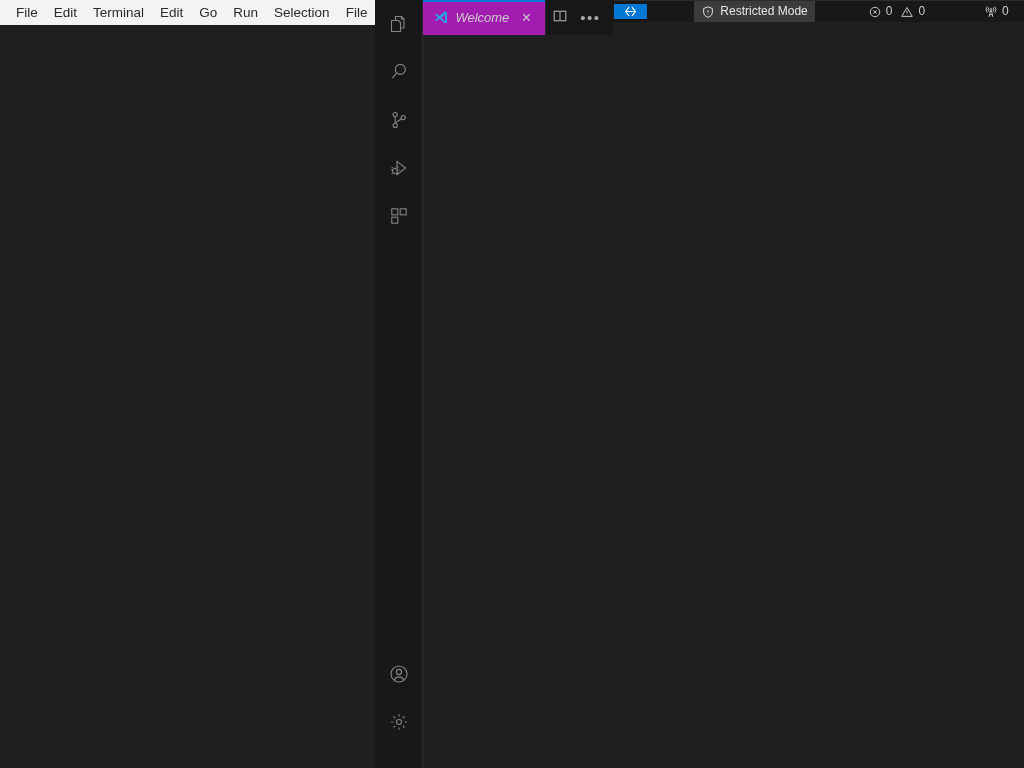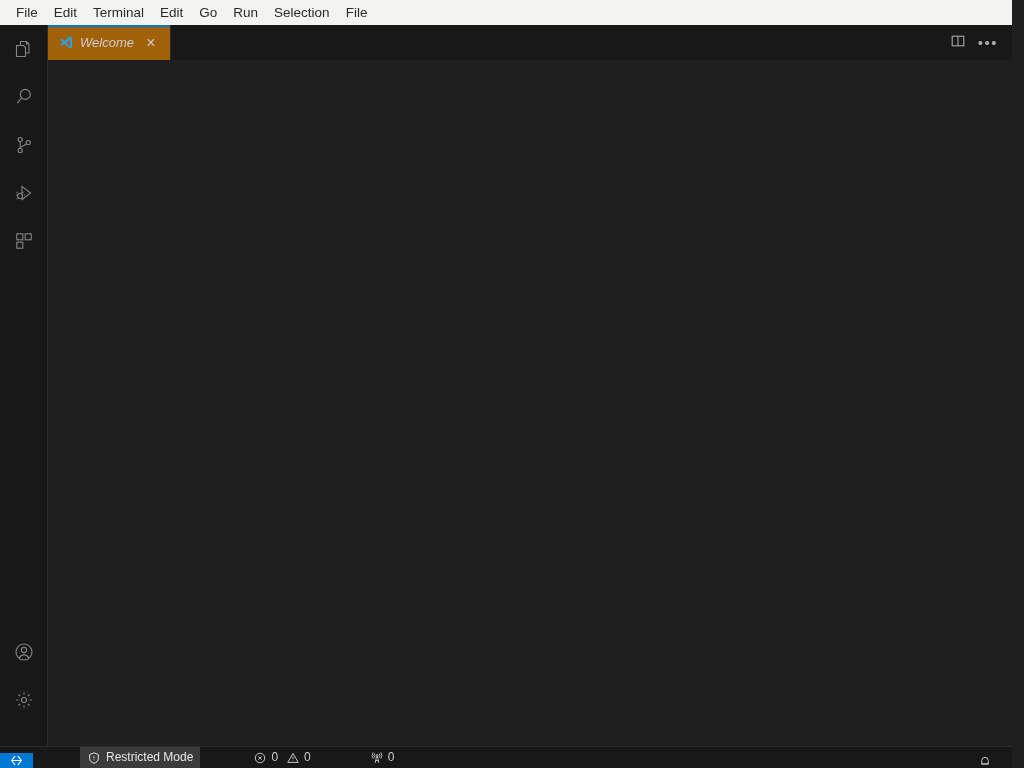--- a/index.html
+++ b/index.html
@@ -11,21 +11,21 @@
     background: #1f1f1f;
     font-family: "Liberation Sans", sans-serif;
     -webkit-font-smoothing: antialiased;
   }
 
   #app {
     position: relative;
     width: 1012px;
     height: 768px;
     display: flex;
-    flex-direction: column;
+    flex-direction: row;
   }
 
   
   .titlebar {
     height: 25px;
     flex: 0 0 25px;
     background: #f3f3f1;
     display: flex;
     align-items: center;
     padding-left: 8px;
@@ -92,21 +92,21 @@
     display: flex;
     align-items: stretch;
     position: relative;
   }
   .tabs { display: flex; align-items: stretch; }
   .tab {
     display: flex;
     align-items: center;
     gap: 6px;
     padding: 0 10px 0 10px;
-    background: #a16207;
+    background: #a21caf;
     border-right: 1px solid #2b2b2b;
     position: relative;
     cursor: pointer;
     min-width: 0;
   }
   .tab.active::before {
     content: "";
     position: absolute;
     top: 0; left: 0; right: 0;
     height: 2px;
@@ -175,21 +175,21 @@
     height: 22px;
     flex: 0 0 22px;
     background: #181818;
     border-top: 1px solid #2b2b2b;
     box-sizing: border-box;
     display: flex;
     align-items: stretch;
     font-size: 12px;
     color: #cccccc;
   }
-  .sb-left, .sb-right { display: flex; align-items: flex-end; gap: 47px; }
+  .sb-left, .sb-right { display: flex; align-items: center; gap: 47px; }
   .sb-right { margin-left: auto; padding-right: 8px; }
   .sb-spacer { flex: 1 1 auto; }
   .sb-item {
     display: flex;
     align-items: center;
     gap: 4px;
     padding: 0 6px;
     white-space: nowrap;
     cursor: pointer;
     line-height: 21px;

